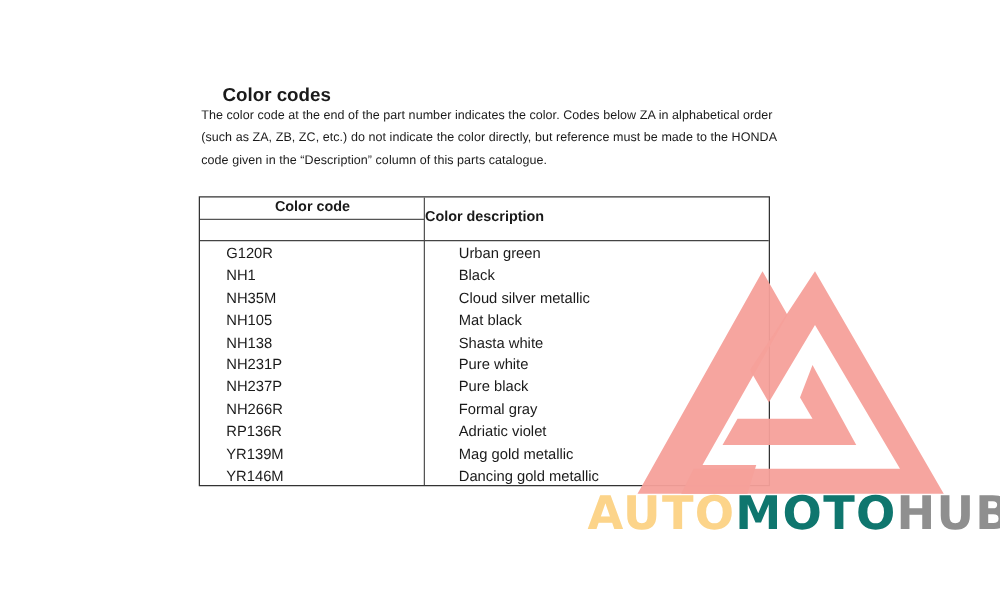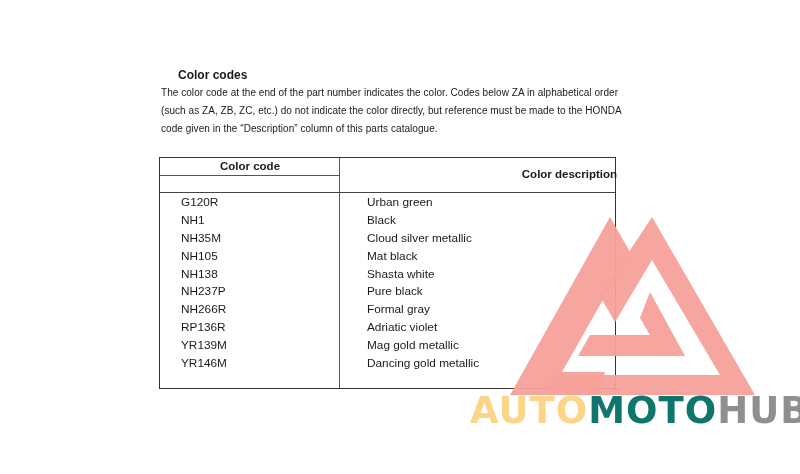--- a/index.html
+++ b/index.html
@@ -1,27 +1,27 @@
 <!DOCTYPE html>
 <html><head>
 <meta charset="utf-8">
 <style>
   html, body { margin:0; padding:0; }
   body { width:800px; height:474px; background:#ffffff; position:relative; overflow:hidden;
          font-family:"Liberation Sans", sans-serif; color:#1a1a1a; }
-  .heading { position:absolute; left:178px; top:68px; font-size:12px; font-weight:bold; }
+  .heading { position:absolute; left:178px; top:68px; font-size:15px; font-weight:bold; }
   .para { position:absolute; left:161px; top:84px; width:470px; font-size:10px; line-height:18.2px; letter-spacing:0.05px; }
   .tbl { position:absolute; left:159px; top:157px; width:457px; height:232px;
          border:1.3px solid #333; box-sizing:border-box; }
   .col-div { position:absolute; left:179px; top:0; width:1px; height:100%; background:#555; }
   .hdr-bottom { position:absolute; left:0; top:34px; width:100%; height:1.3px; background:#444; }
   .hdr-mid { position:absolute; left:0; top:17px; width:180px; height:1px; background:#555; }
   .h-code { position:absolute; left:0; top:2px; width:180px; text-align:center; font-size:11.5px; font-weight:bold; }
   .h-honda { position:absolute; left:0; top:20px; width:180px; text-align:center; font-size:11.5px; font-weight:bold; }
-  .h-desc { position:absolute; left:180px; top:10px; width:277px; text-align:right; font-size:11.5px; font-weight:bold; }
+  .h-desc { position:absolute; left:180px; top:10px; width:277px; text-align:left; font-size:11.5px; font-weight:bold; }
   .rows { position:absolute; left:0; top:36px; width:100%; }
   .row { position:relative; height:17.9px; font-size:11.8px; }
   .row .code { position:absolute; left:21px; top:1px; }
   .row .desc { position:absolute; left:207px; top:1px; }
   .logo { position:absolute; left:0; top:0; width:800px; height:474px; pointer-events:none; }
   .brand { position:absolute; left:470px; top:392px; font-size:37px; font-weight:bold; letter-spacing:1px; line-height:37px;
            font-family:"DejaVu Sans", sans-serif; }
   .brand .a { color:#fcd48a;margin-top:36px; }
   .brand .b { color:#0f766e; }
   .brand .c { color:#8f8f8f; }
@@ -53,20 +53,24 @@
       </div>
     <div class="row">
         <span class="code">NH105</span>
         <span class="desc">Mat black</span>
       </div>
     <div class="row">
         <span class="code">NH138</span>
         <span class="desc">Shasta white</span>
       </div>
     <div class="row">
+        <span class="code">NH231P</span>
+        <span class="desc">Pure white</span>
+      </div>
+    <div class="row">
         <span class="code">NH237P</span>
         <span class="desc">Pure black</span>
       </div>
     <div class="row">
         <span class="code">NH266R</span>
         <span class="desc">Formal gray</span>
       </div>
     <div class="row">
         <span class="code">RP136R</span>
         <span class="desc">Adriatic violet</span>

